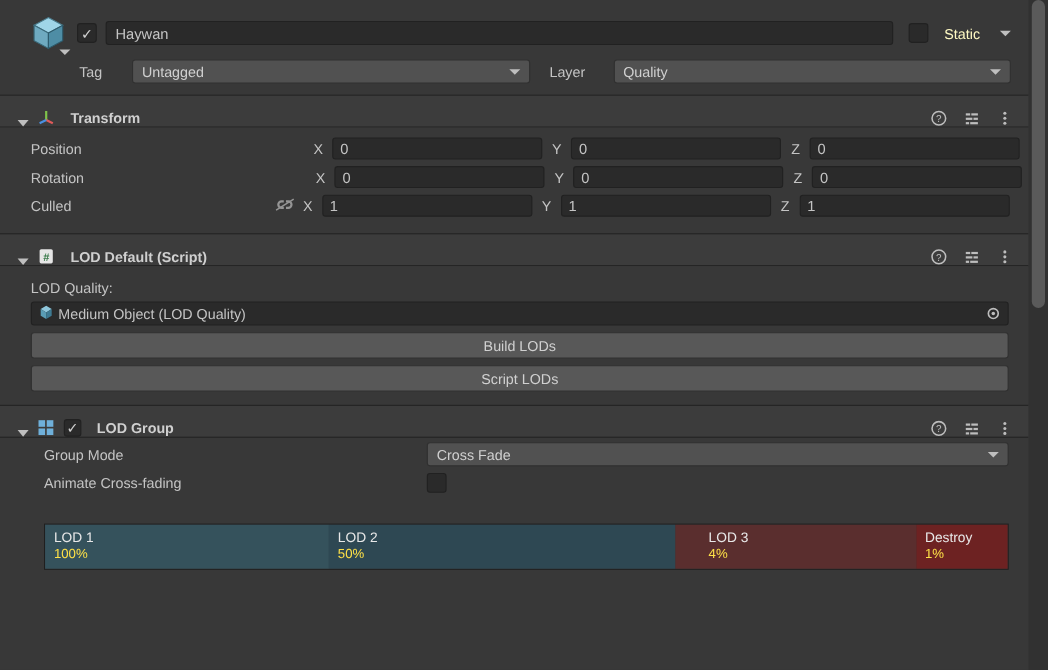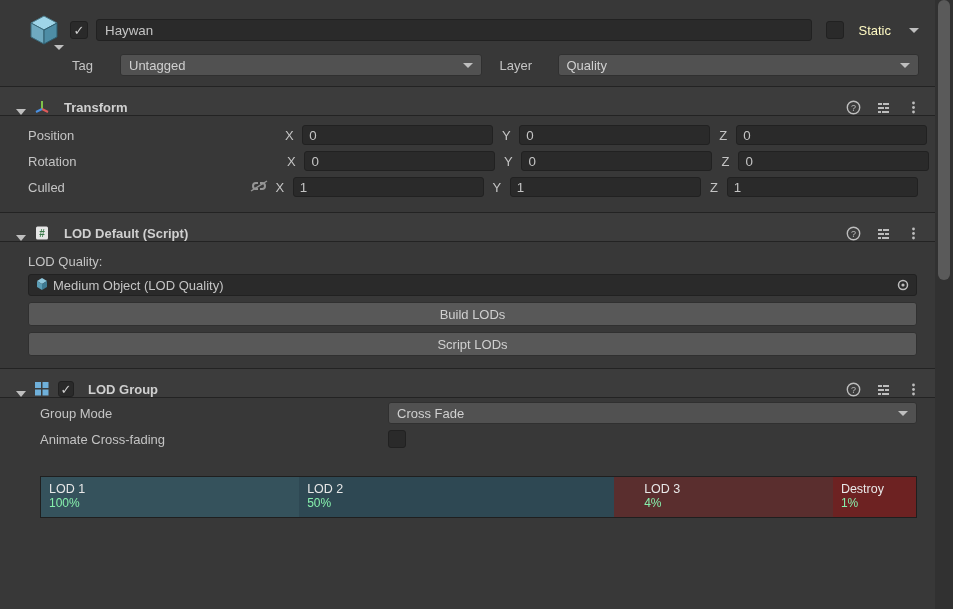--- a/index.html
+++ b/index.html
@@ -157,21 +157,21 @@
     margin: 26px 18px 0 40px;
     height: 42px;
     display:flex;
     border:1px solid #1f1f1f;
   }
   .lod-seg {
     padding:5px 8px 4px 8px;
     display:flex; flex-direction:column; justify-content:flex-start;
   }
   .lod-seg .l1 { font-size:12.5px; color:#e8e8e8;}
-  .lod-seg .l2 { font-size:12px; color:#86efac;}
+  .lod-seg .l2 { font-size:12px; color:#fde047;}
   .seg-lod1 { background:#35525c; flex: 0 0 29.5%;}
   .seg-lod2 { background:#2e4853; flex: 0 0 36%;}
   .seg-lod3 { background:#5a2e2e; flex: 0 0 25%; padding-left: 30px;}
   .seg-culled { background:#6d2222; flex: 0 0 9.5%;}
   .right-icons { display:flex; align-items:center; gap:14px;}
 </style>
 </head>
 <body>
 
 <div class="inspector">

